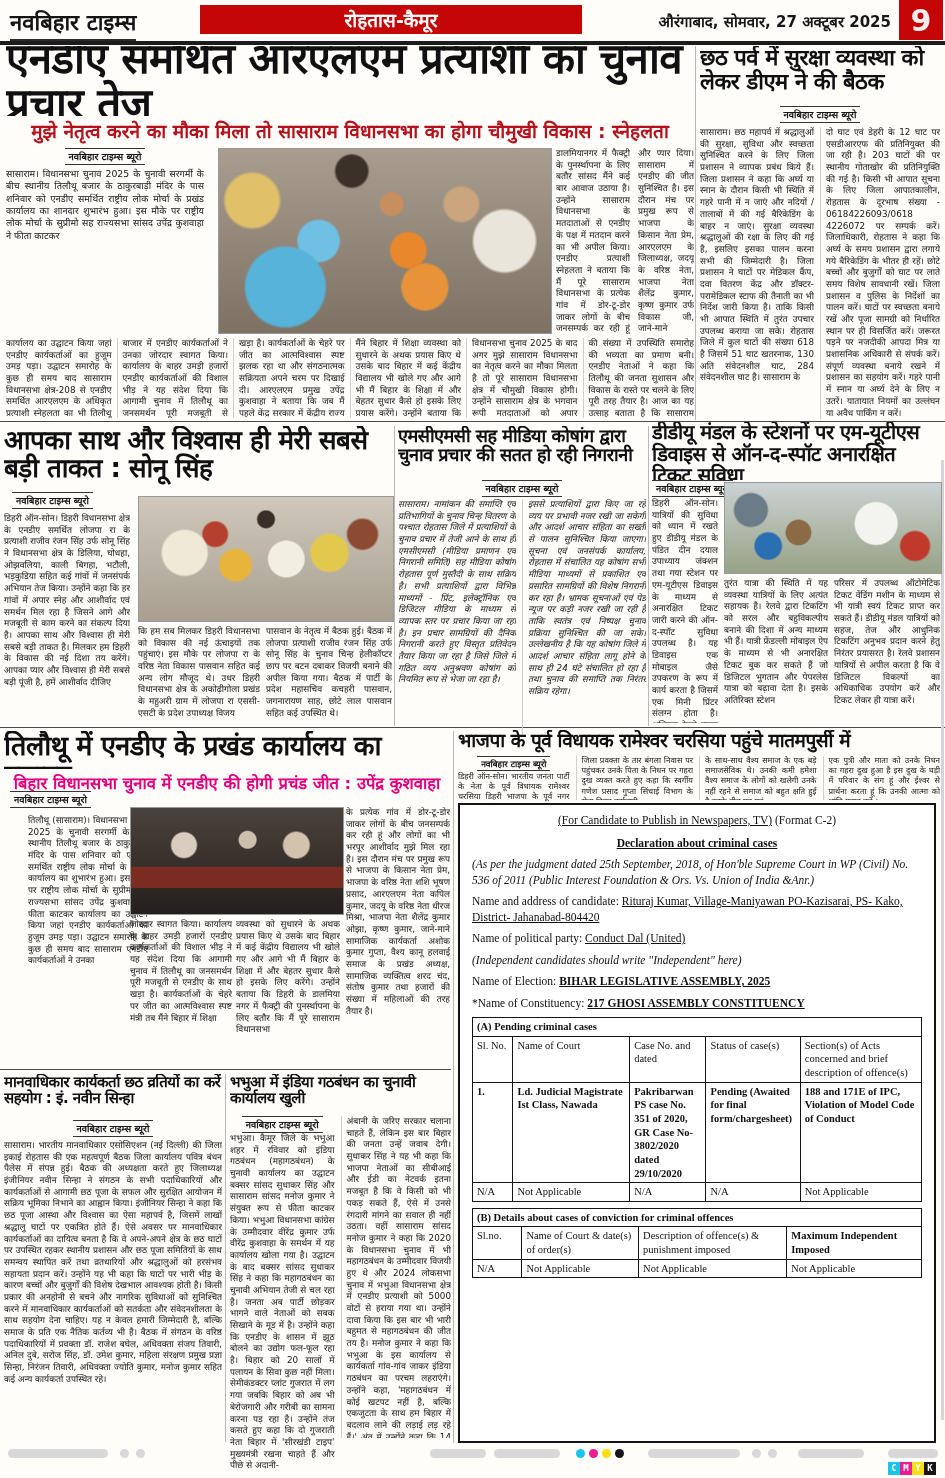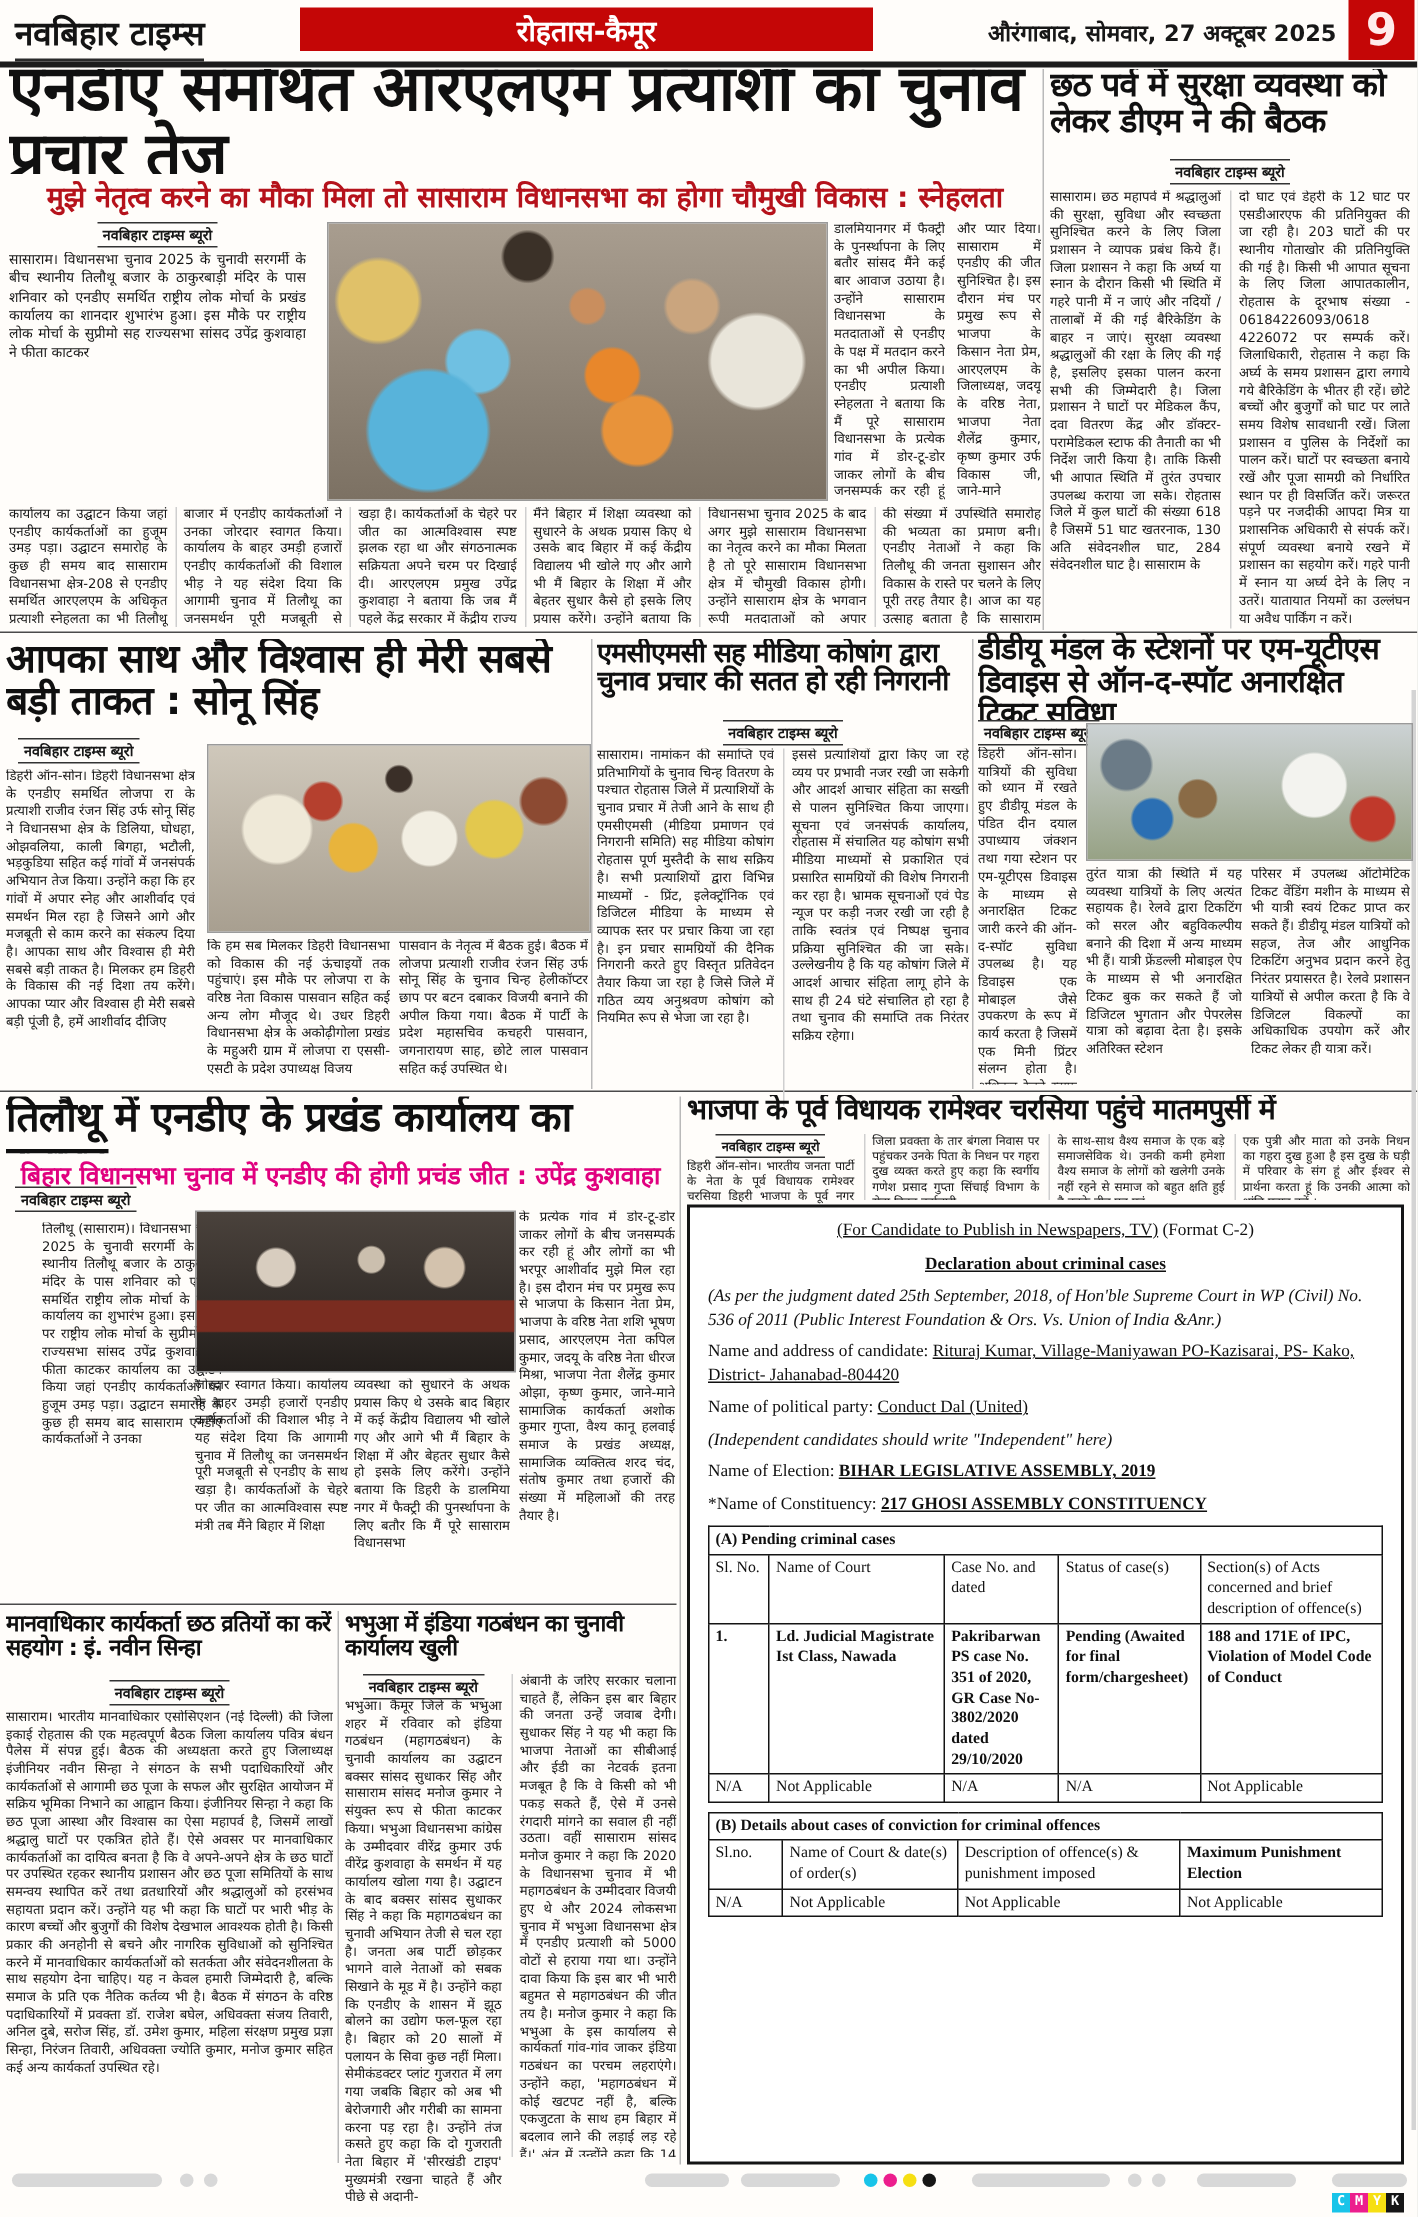--- a/index.html
+++ b/index.html
@@ -69,21 +69,21 @@
       radial-gradient(circle at 58% 50%, #f2eee2 0 11%, rgba(0,0,0,0) 12%),
       radial-gradient(circle at 75% 45%, #e3c84e 0 9%, rgba(0,0,0,0) 10%),
       radial-gradient(circle at 50% 18%, #3a2f28 0 5%, rgba(0,0,0,0) 6%),
       radial-gradient(circle at 88% 30%, #8c4a32 0 6%, rgba(0,0,0,0) 7%),
       linear-gradient(180deg,#cfc8bb,#a89f90);}
   #sonu-colB{position:absolute;left:134px;top:134px;width:122px;height:98px;}
   #sonu-colC{position:absolute;left:262px;top:134px;width:126px;height:98px;}
   #mcmc{position:absolute;left:398px;top:426px;width:248px;}
   #mcmc .hl{font-size:18px;height:54px;}
   #mcmc-body{margin-top:2px;height:238px;gap:6px;}
-  #mcmc-body > div{flex:1;}
+  #mcmc-body > div{flex:1;font-style:italic;}
   #ddu{position:absolute;left:652px;top:422px;width:288px;}
   #ddu .hl{font-size:20px;height:58px;}
   #ddu-body{position:relative;height:243px;}
   #ddu-col1{position:absolute;left:0;top:18px;width:66px;height:225px;}
   #ddu-photo{left:72px;top:2px;width:216px;height:90px;
     background:
       radial-gradient(circle at 70% 45%, #f3f3ef 0 13%, rgba(0,0,0,0) 14%),
       radial-gradient(circle at 34% 55%, #8a6b46 0 8%, rgba(0,0,0,0) 9%),
       radial-gradient(circle at 20% 70%, #2b6fb3 0 7%, rgba(0,0,0,0) 8%),
       radial-gradient(circle at 88% 70%, #c0392b 0 7%, rgba(0,0,0,0) 8%),
@@ -263,21 +263,21 @@
       <span>Name and address of candidate:</span>
       <span class="u">Rituraj Kumar, Village-Maniyawan PO-Kazisarai, PS- Kako, District- Jahanabad-804420</span>
     </div>
     <div class="f-line">
       <span>Name of political party:</span>
       <span class="u">Conduct Dal (United)</span>
     </div>
     <div class="f-line i">(Independent candidates should write "Independent" here)</div>
     <div class="f-line">
       <span>Name of Election:</span>
-      <span class="b u">BIHAR LEGISLATIVE ASSEMBLY, 2019</span>
+      <span class="b u">BIHAR LEGISLATIVE ASSEMBLY, 2025</span>
     </div>
     <div class="f-line">
       <span>*Name of Constituency:</span>
       <span class="b u">217 GHOSI ASSEMBLY CONSTITUENCY</span>
     </div>
     <table class="f-table">
       <colgroup>
           <col style="width:9%">
           <col style="width:26%">
           <col style="width:17%">
@@ -319,21 +319,21 @@
           <col style="width:30%">
         </colgroup>
       <tbody>
           <tr>
             <td colspan="4" class="b">(B) Details about cases of conviction for criminal offences</td>
           </tr>
       <tr>
         <td>Sl.no.</td>
         <td>Name of Court &amp; date(s) of order(s)</td>
         <td>Description of offence(s) &amp; punishment imposed</td>
-        <td class="b">Maximum Punishment Election</td>
+        <td class="b">Maximum Independent Imposed</td>
       </tr>
       <tr>
         <td>N/A</td>
         <td>Not Applicable</td>
         <td>Not Applicable</td>
         <td>Not Applicable</td>
       </tr>
     </tbody>
       </table>
   </div>

